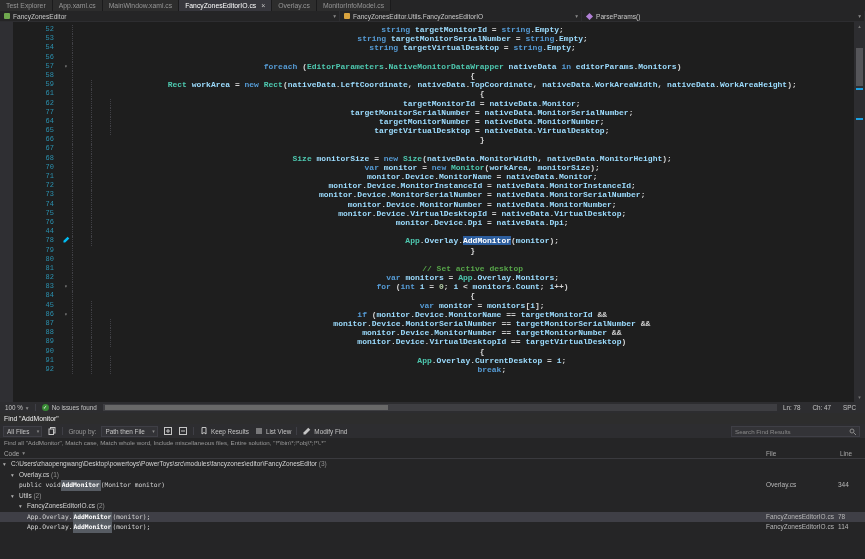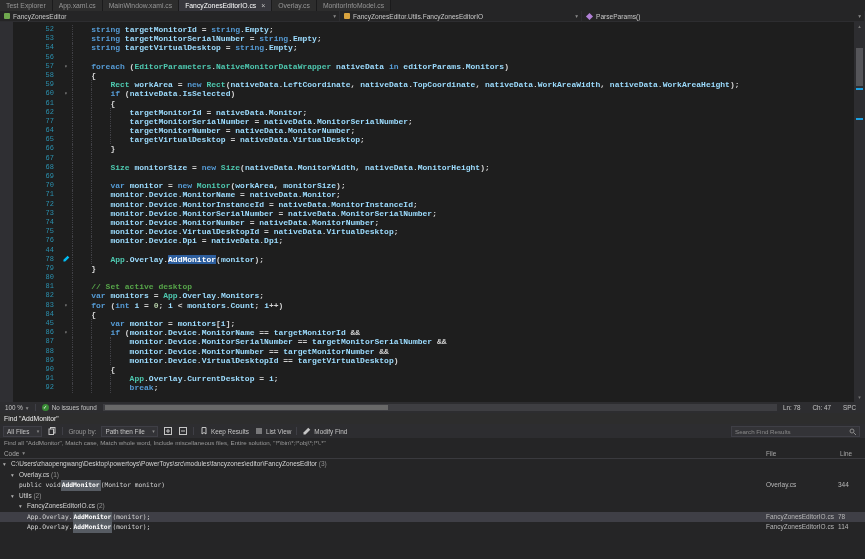--- a/index.html
+++ b/index.html
@@ -22,21 +22,21 @@
   .cic{width:6px;height:6px;background:#d8a33e;border-radius:1px;flex:none;}
   .mic{width:5px;height:5px;background:#b180d7;transform:rotate(45deg);flex:none;margin:0 1px;}
   
   .editor{position:absolute;left:0;top:22px;width:100%;height:380px;background:#1e1e1e;overflow:hidden;}
   .indmargin{position:absolute;left:0;top:0;bottom:0;width:13px;background:#2f2f33;}
   .lines{position:absolute;left:0;top:0;right:11px;bottom:0;padding-top:3px;overflow:hidden;}
   .crow{display:flex;height:9.2px;line-height:9.2px;font-family:Liberation Mono, monospace;font-weight:bold;font-size:8px;}
   .ln{width:60px;box-sizing:border-box;padding-right:6px;text-align:right;color:#2b91af;
       font-size:7px;font-weight:normal;flex:none;}
   .fold{width:12px;flex:none;text-align:center;font-size:5.5px;color:#8a8a8a;}
-  .codeln{position:relative;flex:1;white-space:pre;overflow:hidden;}
+  .codeln{position:relative;flex:1;white-space:pre;overflow:hidden;text-align:center;}
   .guide{position:absolute;top:0;bottom:0;width:0;border-left:1px dotted #404045;}
   .tk-k{color:#569cd6;} .tk-t{color:#4ec9b0;} .tk-v{color:#9cdcfe;} .tk-d{color:#d4d4d4;}
   .tk-n{color:#b5cea8;} .tk-c{color:#57a64a;}
   .tk-s{background:#2d5e9e;color:#ffffff;}
   .vsb{position:absolute;right:0;top:0;bottom:0;width:11px;background:#2d2d30;}
   .vsb .sarr{position:absolute;left:0;width:11px;height:9px;color:#777;font-size:5px;text-align:center;line-height:9px;}
   .vthumb{position:absolute;left:2px;right:2px;top:26px;height:38px;background:#555559;}
   .vmark{position:absolute;left:2px;right:2px;height:2px;background:#1ba1e2;}
   
   .estatus{position:absolute;left:0;top:402px;width:100%;height:11px;background:#2d2d30;display:flex;
@@ -164,25 +164,20 @@
           <div class="ln">58</div>
           <div class="fold"></div>
           <div class="codeln"><span class="tk-d">    {</span><span class="guide" style="left: 0ch;"></span></div>
         </div>
         <div class="crow">
           <div class="ln">59</div>
           <div class="fold"></div>
           <div class="codeln"><span class="tk-d">        </span><span class="tk-t">Rect</span><span class="tk-d"> </span><span class="tk-v">workArea</span><span class="tk-d"> = </span><span class="tk-k">new</span><span class="tk-d"> </span><span class="tk-t">Rect</span><span class="tk-d">(</span><span class="tk-v">nativeData</span><span class="tk-d">.</span><span class="tk-v">LeftCoordinate</span><span class="tk-d">, </span><span class="tk-v">nativeData</span><span class="tk-d">.</span><span class="tk-v">TopCoordinate</span><span class="tk-d">, </span><span class="tk-v">nativeData</span><span class="tk-d">.</span><span class="tk-v">WorkAreaWidth</span><span class="tk-d">, </span><span class="tk-v">nativeData</span><span class="tk-d">.</span><span class="tk-v">WorkAreaHeight</span><span class="tk-d">);</span><span class="guide" style="left: 0ch;"></span><span class="guide" style="left: 4ch;"></span></div>
         </div>
         <div class="crow">
-          <div class="ln">60</div>
-          <div class="fold">▾</div>
-          <div class="codeln"><span class="tk-d">        </span><span class="tk-k">if</span><span class="tk-d"> (</span><span class="tk-v">nativeData</span><span class="tk-d">.</span><span class="tk-v">IsSelected</span><span class="tk-d">)</span><span class="guide" style="left: 0ch;"></span><span class="guide" style="left: 4ch;"></span></div>
-        </div>
-        <div class="crow">
           <div class="ln">61</div>
           <div class="fold"></div>
           <div class="codeln"><span class="tk-d">        {</span><span class="guide" style="left: 0ch;"></span><span class="guide" style="left: 4ch;"></span></div>
         </div>
         <div class="crow">
           <div class="ln">62</div>
           <div class="fold"></div>
           <div class="codeln"><span class="tk-d">            </span><span class="tk-v">targetMonitorId</span><span class="tk-d"> = </span><span class="tk-v">nativeData</span><span class="tk-d">.</span><span class="tk-v">Monitor</span><span class="tk-d">;</span><span class="guide" style="left: 0ch;"></span><span class="guide" style="left: 4ch;"></span><span class="guide" style="left: 8ch;"></span></div>
         </div>
         <div class="crow">
@@ -207,25 +202,20 @@
         </div>
         <div class="crow">
           <div class="ln">67</div>
           <div class="fold"></div>
           <div class="codeln"><span class="guide" style="left: 0ch;"></span><span class="guide" style="left: 4ch;"></span></div>
         </div>
         <div class="crow">
           <div class="ln">68</div>
           <div class="fold"></div>
           <div class="codeln"><span class="tk-d">        </span><span class="tk-t">Size</span><span class="tk-d"> </span><span class="tk-v">monitorSize</span><span class="tk-d"> = </span><span class="tk-k">new</span><span class="tk-d"> </span><span class="tk-t">Size</span><span class="tk-d">(</span><span class="tk-v">nativeData</span><span class="tk-d">.</span><span class="tk-v">MonitorWidth</span><span class="tk-d">, </span><span class="tk-v">nativeData</span><span class="tk-d">.</span><span class="tk-v">MonitorHeight</span><span class="tk-d">);</span><span class="guide" style="left: 0ch;"></span><span class="guide" style="left: 4ch;"></span></div>
-        </div>
-        <div class="crow">
-          <div class="ln">69</div>
-          <div class="fold"></div>
-          <div class="codeln"><span class="guide" style="left: 0ch;"></span><span class="guide" style="left: 4ch;"></span></div>
         </div>
         <div class="crow">
           <div class="ln">70</div>
           <div class="fold"></div>
           <div class="codeln"><span class="tk-d">        </span><span class="tk-k">var</span><span class="tk-d"> </span><span class="tk-v">monitor</span><span class="tk-d"> = </span><span class="tk-k">new</span><span class="tk-d"> </span><span class="tk-t">Monitor</span><span class="tk-d">(</span><span class="tk-v">workArea</span><span class="tk-d">, </span><span class="tk-v">monitorSize</span><span class="tk-d">);</span><span class="guide" style="left: 0ch;"></span><span class="guide" style="left: 4ch;"></span></div>
         </div>
         <div class="crow">
           <div class="ln">71</div>
           <div class="fold"></div>
           <div class="codeln"><span class="tk-d">        </span><span class="tk-v">monitor</span><span class="tk-d">.</span><span class="tk-v">Device</span><span class="tk-d">.</span><span class="tk-v">MonitorName</span><span class="tk-d"> = </span><span class="tk-v">nativeData</span><span class="tk-d">.</span><span class="tk-v">Monitor</span><span class="tk-d">;</span><span class="guide" style="left: 0ch;"></span><span class="guide" style="left: 4ch;"></span></div>

